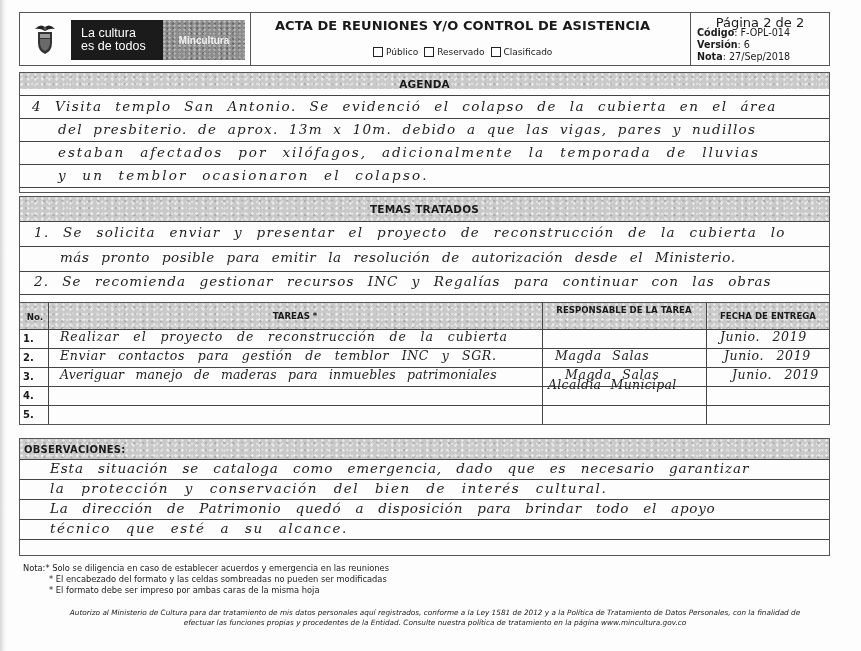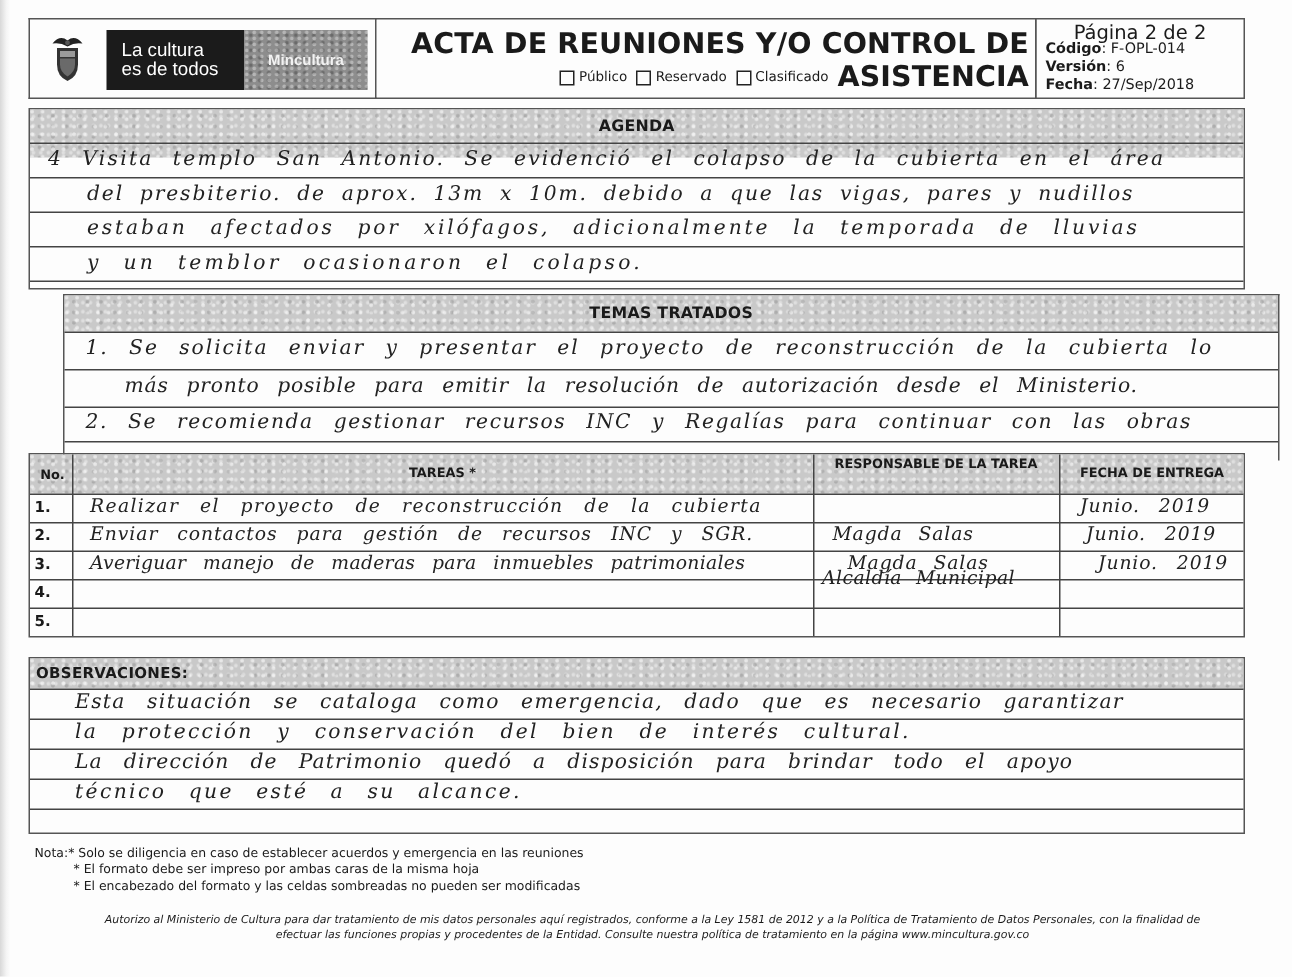--- a/index.html
+++ b/index.html
@@ -27,21 +27,21 @@
     font-family:"Liberation Sans", sans-serif; font-size:12.5px; line-height:13px; padding:7px 0 0 10px; box-sizing:border-box; }
   .brand-gray { position:absolute; left:143px; top:7px; width:82px; height:40px;
     background-color:#8d8d8d;
     background-image:
       radial-gradient(circle at 30% 40%, rgba(255,255,255,.35) 0 1px, transparent 1.5px),
       radial-gradient(circle at 70% 70%, rgba(40,40,40,.35) 0 1px, transparent 1.5px);
     background-size:5px 4px, 6px 5px;
     color:#f2f2f2; font-family:"Liberation Sans", sans-serif; font-weight:bold; font-size:10px;
     display:flex; align-items:center; justify-content:center; }
   .title-cell { left:250px; top:12px; width:441px; height:54px; }
-  .doc-title { position:absolute; left:0; right:4px; top:5px; text-align:right; font-weight:bold; font-size:19px; letter-spacing:.1px;
+  .doc-title { position:absolute; left:0; right:16px; top:5px; text-align:center; font-weight:bold; font-size:13px; letter-spacing:.1px;
     font-family:"DejaVu Sans", sans-serif; }
   .classif { position:absolute; left:122px; top:34px; display:flex; gap:6px; font-size:9px; }
   .cb { display:inline-flex; align-items:center; gap:3px; }
   .cb-box { width:10px; height:10px; border:1.2px solid #222; box-sizing:border-box; display:inline-block; }
   .info-cell { left:690px; top:12px; width:140px; height:54px; }
   .pagina { position:absolute; top:2px; left:0; right:0; text-align:center; font-size:13px; }
   .info-line { position:absolute; left:6px; font-size:9.6px; }
   .info-line b { font-weight:bold; }
 
   
@@ -100,40 +100,40 @@
 
 <div class="box info-cell">
   <div class="pagina">Página 2 de 2</div>
   <div class="info-line" style="top:14px">
     <b>Código</b><span>: F-OPL-014</span>
   </div>
   <div class="info-line" style="top:26px">
     <b>Versión</b><span>: 6</span>
   </div>
   <div class="info-line" style="top:38px">
-    <b>Fecha</b><span>: 27/Sep/2018</span>
+    <b>Nota</b><span>: 27/Sep/2018</span>
   </div>
 </div>
 
 <div class="box" style="left:19px; top:72px; width:811px; height:121px;">
-  <div class="shade" style="position:absolute;left:0;right:0;top:0;height:32px;">
+  <div class="shade" style="position:absolute;left:0;right:0;top:0;height:16px;">
     <div class="hdr-label" style="left:0;right:0;top:5px;text-align:center;">AGENDA</div>
   </div>
   <div class="ruled-line" style="top:22px"></div>
   <div class="ruled-line" style="top:45px"></div>
   <div class="ruled-line" style="top:68px"></div>
   <div class="ruled-line" style="top:91px"></div>
   <div class="ruled-line" style="top:114px"></div>
   <div class="hw" style="left:12px; top:25px; letter-spacing:1.5px; word-spacing:7px;">4 Visita templo San Antonio.   Se evidenció el colapso de la cubierta en el área</div>
   <div class="hw" style="left:38px; top:48px; letter-spacing:1.25px; word-spacing:5px;">del presbiterio. de aprox.  13m x 10m.  debido a que las vigas, pares y nudillos</div>
   <div class="hw" style="left:38px; top:71px; letter-spacing:1.9px; word-spacing:9px;">estaban afectados por xilófagos, adicionalmente la temporada de lluvias</div>
   <div class="hw" style="left:38px; top:94px; letter-spacing:2.2px; word-spacing:8px;">y un temblor ocasionaron el colapso.</div>
 </div>
 
-<div class="box" style="left:19px; top:196px; width:811px; height:111px; border-bottom:none;margin-left:23px;">
+<div class="box" style="left:19px; top:196px; width:811px; height:111px; border-bottom:none;">
   <div class="shade" style="position:absolute;left:0;right:0;top:0;height:24px;">
     <div class="hdr-label" style="left:0;right:0;top:6px;text-align:center;">TEMAS TRATADOS</div>
   </div>
   <div class="ruled-line" style="top:24px"></div>
   <div class="ruled-line" style="top:49px"></div>
   <div class="ruled-line" style="top:74px"></div>
   <div class="ruled-line" style="top:97px"></div>
   <div class="hw" style="left:14px; top:27px; letter-spacing:1.3px; word-spacing:8px;">1. Se solicita enviar y presentar el proyecto de reconstrucción de la cubierta lo</div>
   <div class="hw" style="left:40px; top:52px; letter-spacing:.55px; word-spacing:7px;">más pronto posible para emitir la resolución de autorización desde el Ministerio.</div>
   <div class="hw" style="left:14px; top:76px; letter-spacing:1.05px; word-spacing:8px;">2. Se recomienda gestionar recursos INC y Regalías para continuar con las obras</div>
@@ -155,21 +155,21 @@
   <div class="ruled-line" style="top:64px"></div>
   <div class="ruled-line" style="top:83px"></div>
   <div class="ruled-line" style="top:102px"></div>
 
   <div class="tnum" style="top:30px">1.</div>
   <div class="hw" style="left:40px; top:26px; font-size:12.5px; letter-spacing:.9px; word-spacing:9px;">Realizar el proyecto de reconstrucción de la cubierta</div>
   <div class="hw" style="left:528px; top:26px; font-size:12.5px; letter-spacing:.3px; word-spacing:5px;margin-top:48px;">Alcaldía Municipal</div>
   <div class="hw" style="left:700px; top:26px; font-size:12.5px; letter-spacing:.6px; word-spacing:8px;">Junio. 2019</div>
 
   <div class="tnum" style="top:49px">2.</div>
-  <div class="hw" style="left:40px; top:45px; font-size:12.5px; letter-spacing:.65px; word-spacing:8px;">Enviar contactos para gestión de recursos INC y SGR.</div>
+  <div class="hw" style="left:40px; top:45px; font-size:12.5px; letter-spacing:.65px; word-spacing:8px;">Enviar contactos para gestión de temblor INC y SGR.</div>
   <div class="hw" style="left:535px; top:45px; font-size:12.5px; letter-spacing:.6px; word-spacing:6px;">Magda Salas</div>
   <div class="hw" style="left:704px; top:45px; font-size:12.5px; letter-spacing:.6px; word-spacing:8px;">Junio. 2019</div>
 
   <div class="tnum" style="top:68px">3.</div>
   <div class="hw" style="left:40px; top:64px; font-size:12.5px; letter-spacing:.2px; word-spacing:7px;">Averiguar manejo de maderas para inmuebles patrimoniales</div>
   <div class="hw" style="left:545px; top:64px; font-size:12.5px; letter-spacing:.6px; word-spacing:6px;">Magda Salas</div>
   <div class="hw" style="left:712px; top:64px; font-size:12.5px; letter-spacing:.6px; word-spacing:8px;">Junio. 2019</div>
 
   <div class="tnum" style="top:87px">4.</div>
   <div class="tnum" style="top:106px">5.</div>
@@ -187,20 +187,20 @@
   <div class="hw" style="left:30px; top:21px; letter-spacing:.9px; word-spacing:9px;">Esta situación se cataloga como emergencia, dado que es necesario garantizar</div>
   <div class="hw" style="left:30px; top:41px; letter-spacing:1.5px; word-spacing:10px;">la protección y conservación del bien de interés cultural.</div>
   <div class="hw" style="left:30px; top:61px; letter-spacing:.75px; word-spacing:9px;">La dirección de Patrimonio quedó a disposición para brindar todo el apoyo</div>
   <div class="hw" style="left:30px; top:81px; letter-spacing:1.6px; word-spacing:9px;">técnico que esté a su alcance.</div>
 </div>
 
 <div class="notes">
   <div>
     <span>Nota:</span><span>* Solo se diligencia en caso de establecer acuerdos y emergencia en las reuniones</span>
   </div>
+  <div class="ind">* El encabezado del  formato y las celdas sombreadas no pueden ser modificadas</div>
   <div class="ind">* El formato debe ser impreso por ambas caras de  la misma hoja</div>
-  <div class="ind">* El encabezado del  formato y las celdas sombreadas no pueden ser modificadas</div>
 </div>
 
 <div class="footer">
   <div>Autorizo al Ministerio de Cultura para dar tratamiento de mis datos personales aquí registrados, conforme a la Ley 1581 de 2012 y a la Política de Tratamiento de Datos Personales, con la finalidad de</div>
   <div>efectuar las funciones propias y procedentes de la Entidad. Consulte nuestra política de tratamiento en la página www.mincultura.gov.co</div>
 </div>
 
 </body></html>

